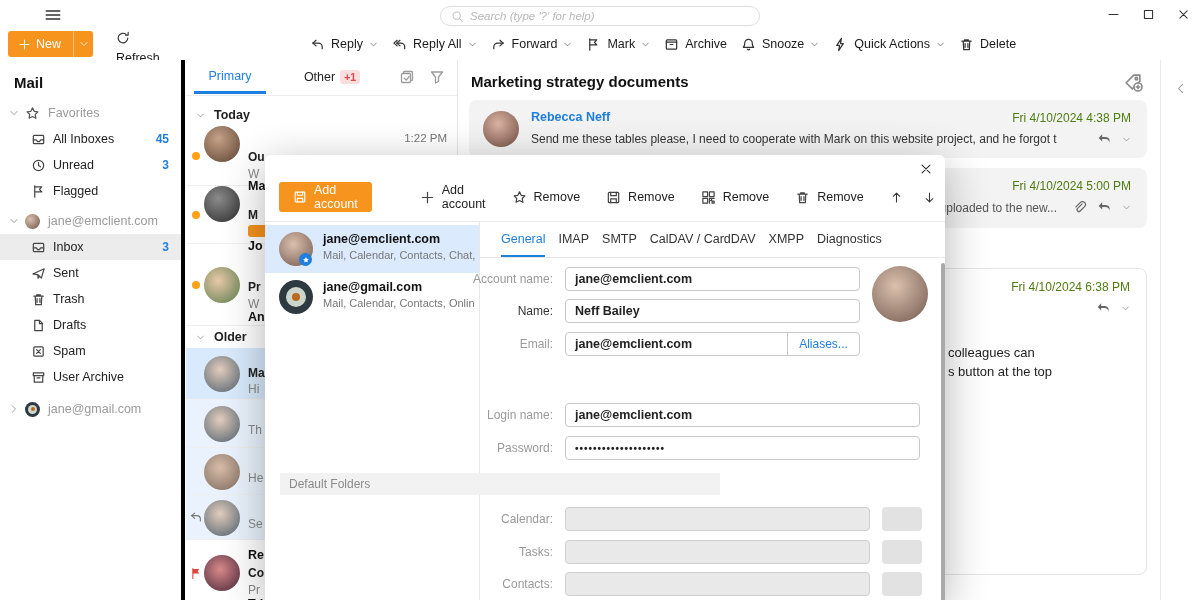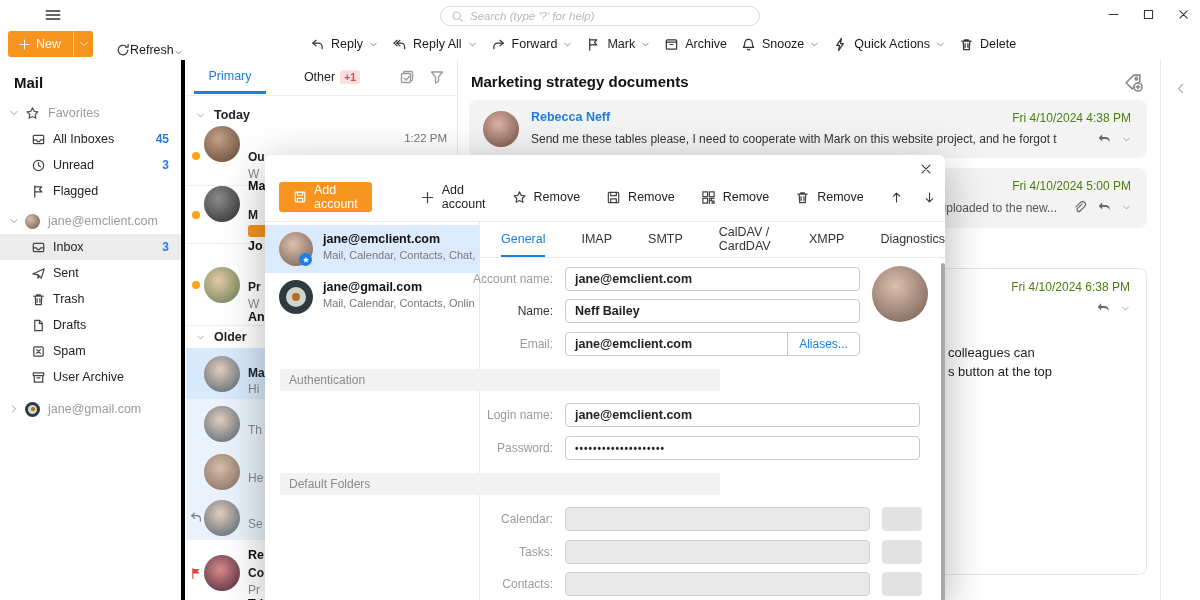--- a/index.html
+++ b/index.html
@@ -20,21 +20,21 @@
   .win-controls { position:absolute; right:10px; top:0; height:28px; display:flex; align-items:center; gap:22px; color:#333; }
   .win-controls .icon { width:13px; height:13px; cursor:pointer; }
 
   
   .toolbar { position:absolute; top:28px; left:0; right:0; height:32px; }
   .new-btn { position:absolute; left:8px; top:3px; height:26px; display:flex; border-radius:3px; overflow:hidden; background:#f7941e; color:#fff; cursor:pointer; }
   .new-btn .main { display:flex; align-items:center; gap:5px; padding:0 12px 0 10px; font-size:12.5px; }
   .new-btn .main .icon { width:13px; height:13px; }
   .new-btn .drop { width:20px; display:flex; align-items:center; justify-content:center; border-left:1px solid rgba(255,255,255,.45); }
   .new-btn .drop .icon { width:10px; height:10px; }
-  .refresh-btn { position:absolute; left:116px; top:3px; height:26px; display:flex; align-items:flex-end; font-size:12.5px; cursor:pointer; }
+  .refresh-btn { position:absolute; left:116px; top:3px; height:26px; display:flex; align-items:flex-start; gap:6px; font-size:12.5px; cursor:pointer;flex-direction:column; }
   .refresh-btn .icon { width:14px; height:14px; color:#333; }
   .refresh-btn .chev { width:9px; height:9px; color:#666; }
   .tb-actions { position:absolute; left:310px; top:3px; height:26px; display:flex; align-items:center; gap:14px; }
   .tb-item { display:flex; align-items:center; gap:6px; font-size:12.5px; color:#1a1a1a; cursor:pointer; }
   .tb-item .icon { width:15px; height:15px; color:#333; }
   .tb-item .chev { width:9px; height:9px; color:#666; }
 
   
   .sidebar { position:absolute; top:60px; left:0; width:185px; bottom:0; border-right:4px solid #000000; background:#fff; }
   .sidebar-title { position:absolute; left:14px; top:14px; font-size:15px; font-weight:bold; color:#111; }
@@ -122,21 +122,21 @@
   .acct-row.sel { background:#dbeafd; }
   .acct-row .av { position:absolute; left:14px; top:7px; width:34px; height:34px; border-radius:50%; }
   .acct-row .star-badge { position:absolute; left:34px; top:28px; width:13px; height:13px; border-radius:50%; background:#1e7fe0; color:#fff; display:flex; align-items:center; justify-content:center; }
   .acct-row .star-badge .icon { width:8px; height:8px; }
   .acct-row .em { position:absolute; left:58px; top:7px; font-size:12.5px; font-weight:bold; color:#111; }
   .acct-row .sv { position:absolute; left:58px; top:24px; font-size:11px; color:#777; width:152px; white-space:nowrap; overflow:hidden; }
   .acct-gmail { background:#2e3a40; }
   .acct-gmail::before { content:""; position:absolute; left:7px; top:7px; width:20px; height:20px; border-radius:50%; background:#cdd6cd; }
   .acct-gmail::after { content:""; position:absolute; left:13px; top:13px; width:8px; height:8px; border-radius:50%; background:#b96a1e; }
   .dlg-right { position:absolute; left:215px; top:67px; right:0; bottom:0; }
-  .dlg-tabs { position:absolute; left:0; right:0; top:0; height:36px; border-bottom:1px solid #e8e8e8; display:flex; align-items:stretch; gap:36px; padding-left:21px; }
+  .dlg-tabs { position:absolute; left:0; right:0; top:0; height:36px; border-bottom:1px solid #e8e8e8; display:flex; align-items:stretch; gap:13px; padding-left:21px; }
   .dlg-tab { display:flex; align-items:center; font-size:12.5px; color:#333; cursor:pointer; border-bottom:2px solid transparent; }
   .dlg-tab.active { color:#1e7fe0; border-bottom:2px solid #1e7fe0; }
   .frow { position:absolute; height:24px; }
   .frow .flabel { position:absolute; left:-130px; top:5px; width:118px; text-align:right; font-size:12px; color:#9a9a9a; }
   .frow .flabel.dark { color:#333; }
   .finput { position:absolute; left:0; top:0; height:24px; border:1px solid #c8c8c8; border-radius:4px; background:#fff;
     font-size:12.5px; font-weight:bold; color:#222; display:flex; align-items:center; padding:0 9px; }
   .finput.disabled { background:#e9e9e9; border-color:#cfcfcf; }
   .fbtn { position:absolute; top:0; width:40px; height:24px; background:#e2e2e2; border-radius:4px; cursor:pointer; }
   .email-box { position:absolute; left:0; top:0; width:295px; height:24px; border:1px solid #c8c8c8; border-radius:4px; display:flex; align-items:center; }
@@ -749,21 +749,20 @@
     </div>
     <div class="frow" style="left:300px;top:177px">
       <span class="flabel">Email:</span>
       <span class="email-box">
         <span class="val">jane@emclient.com</span>
         <span class="aliases">Aliases...</span>
       </span>
     </div>
     <div class="photo av-jane"></div>
 
-    <div class="sect" style="top:214px">Authentication</div>
 
     <div class="frow" style="left:300px;top:248px">
       <span class="flabel">Login name:</span>
       <span class="finput" style="width:355px">jane@emclient.com</span>
     </div>
     <div class="frow" style="left:300px;top:281px">
       <span class="flabel">Password:</span>
       <span class="finput" style="width:355px;font-size:10px;letter-spacing:1px">••••••••••••••••••••</span>
     </div>
 

